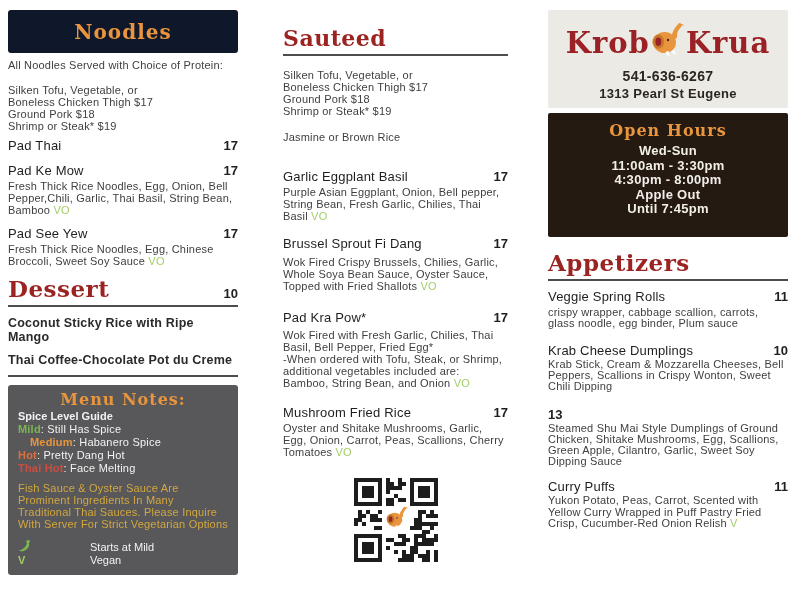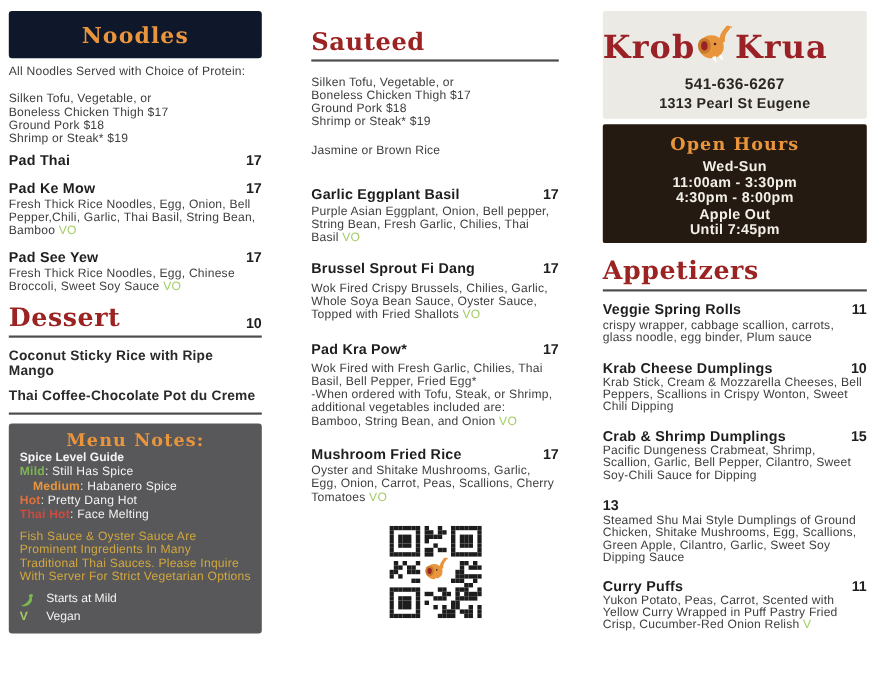--- a/index.html
+++ b/index.html
@@ -24,21 +24,21 @@
   
   .body-txt{font-size:11px;line-height:12px;letter-spacing:0.2px;color:#3e3e3e;}
   .intro{margin-top:6px;}
   .protein-block{margin-top:13px;}
   .protein-block div{line-height:12px;}
   .rice-line{margin-top:14px;}
 
   
   .menu-item{margin-top:10px;}
   .item-head{display:flex;justify-content:space-between;align-items:flex-start;}
-  .item-name{font-weight:bold;font-size:13px;color:#1e1e1e;letter-spacing:0.2px;line-height:15px;}
+  .item-name{font-weight:normal;font-size:13px;color:#1e1e1e;letter-spacing:0.2px;line-height:15px;}
   .item-price{font-weight:bold;font-size:13px;color:#1e1e1e;line-height:15px;}
   .item-desc{margin-top:2px;white-space:pre-line;}
   .tag{color:#a3cd67;}
 
   
   .red-serif{font-family:"DejaVu Serif", serif;font-weight:bold;color:#9b2423;
     font-size:23px;letter-spacing:0.5px;line-height:24px;}
   .section-head{display:flex;justify-content:space-between;align-items:flex-end;}
   .rule{border-top:2px solid #4d4d4d;margin-top:4px;}
 
@@ -49,35 +49,35 @@
   .notes-box{background:#58585a;border-radius:3px;margin-top:8px;
     padding:6px 10px 8px;color:#f2f2f2;font-size:11px;}
   .notes-title{text-align:center;font-family:"DejaVu Serif", serif;font-weight:bold;
     color:#e8953d;font-size:16px;letter-spacing:1px;line-height:17px;}
   .spice-block{margin-top:2px;}
   .spice-line{line-height:13px;letter-spacing:0.2px;}
   .spice-line .lvl{font-weight:bold;}
   .spice-title{font-weight:bold;line-height:13px;}
   .notes-gold{color:#d2a73e;margin-top:7px;line-height:12px;letter-spacing:0.2px;}
   .legend{margin-top:8px;}
-  .legend-row{display:flex;line-height:13px;align-items:flex-start;}
+  .legend-row{display:flex;line-height:13px;align-items:flex-end;gap:48px;}
   .legend-code{width:24px;color:#a3cd67;font-weight:bold;flex-shrink:0;}
   .legend-label{color:#f2f2f2;}
 
   
   .logo-box{background:#eceae5;border-radius:2px;margin-top:10px;height:98px;text-align:center;}
-  .logo-row{display:flex;align-items:center;justify-content:flex-start;padding-top:12px;}
+  .logo-row{display:flex;align-items:center;justify-content:center;padding-top:12px;}
   .logo-word{font-family:"DejaVu Serif", serif;font-weight:bold;font-size:29px;
     color:#9a2227;letter-spacing:1px;line-height:30px;}
   .logo-elephant{width:46px;height:42px;margin:0 -5px;position:relative;top:-3px;}
   .phone{font-weight:bold;font-size:14px;color:#2b2622;margin-top:4px;letter-spacing:0.3px;}
   .address{font-weight:bold;font-size:13px;color:#2b2622;margin-top:2px;letter-spacing:0.3px;}
 
   .hours-box{background:#241a11;border-radius:2px;margin-top:5px;text-align:center;
-    padding:9px 0 4px;color:#f2efe9;}
+    padding:9px 0 20px;color:#f2efe9;}
   .hours-title{font-family:"DejaVu Serif", serif;font-weight:bold;color:#e8953d;
     font-size:16px;letter-spacing:1px;line-height:18px;}
   .hours-lines{margin-top:4px;}
   .hours-lines div{font-size:13px;font-weight:bold;line-height:14.5px;letter-spacing:0.3px;}
 
   #col3 .section-head{margin-top:14px;}
   #col3 .menu-item{margin-top:12px;}
   #col3 .item-desc{margin-top:1px;line-height:11.2px;}
 
   
@@ -479,27 +479,20 @@
   </div>
 
   <div class="menu-item" style="margin-top:14px">
     <div class="item-head">
       <span class="item-name">Krab Cheese Dumplings</span>
       <span class="item-price">10</span>
     </div>
     <div class="body-txt item-desc"><span>Krab Stick, Cream &amp; Mozzarella Cheeses, Bell Peppers, Scallions in Crispy Wonton, Sweet Chili Dipping</span> <span class="tag"></span></div>
   </div>
 
-  <div class="menu-item">
-    <div class="item-head">
-      <span class="item-name">Crab &amp; Shrimp Dumplings</span>
-      <span class="item-price">15</span>
-    </div>
-    <div class="body-txt item-desc"><span>Pacific Dungeness Crabmeat, Shrimp, Scallion, Garlic, Bell Pepper, Cilantro, Sweet Soy-Chili Sauce for Dipping</span> <span class="tag"></span></div>
-  </div>
 
   <div class="menu-item" style="margin-top:14px">
     <div class="item-head">
       <span class="item-price">13</span>
     </div>
     <div class="body-txt item-desc"><span>Steamed Shu Mai Style Dumplings of Ground Chicken, Shitake Mushrooms, Egg, Scallions, Green Apple, Cilantro, Garlic, Sweet Soy Dipping Sauce</span> <span class="tag"></span></div>
   </div>
 
   <div class="menu-item">
     <div class="item-head">

